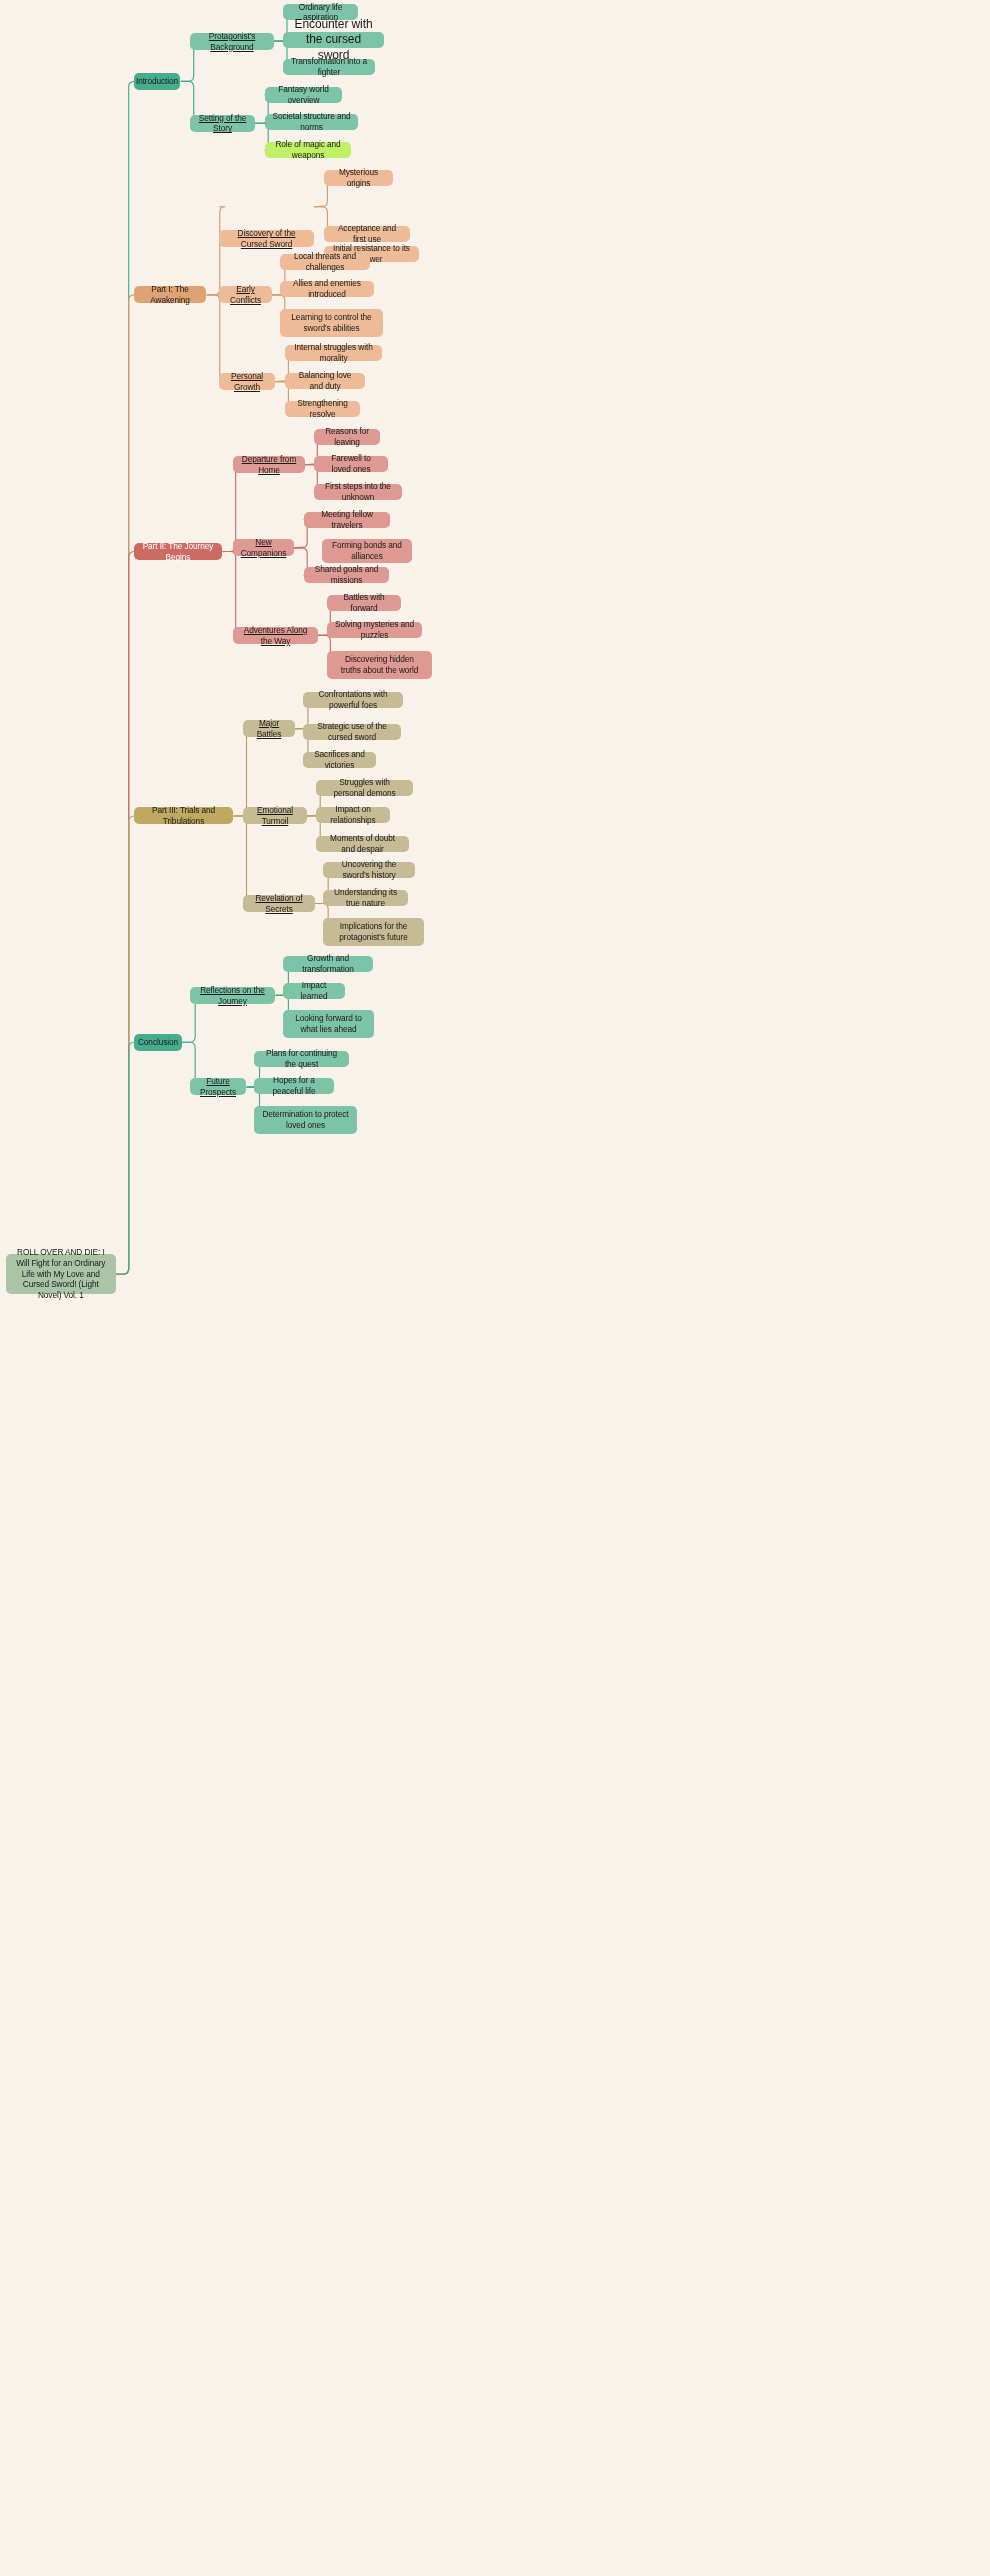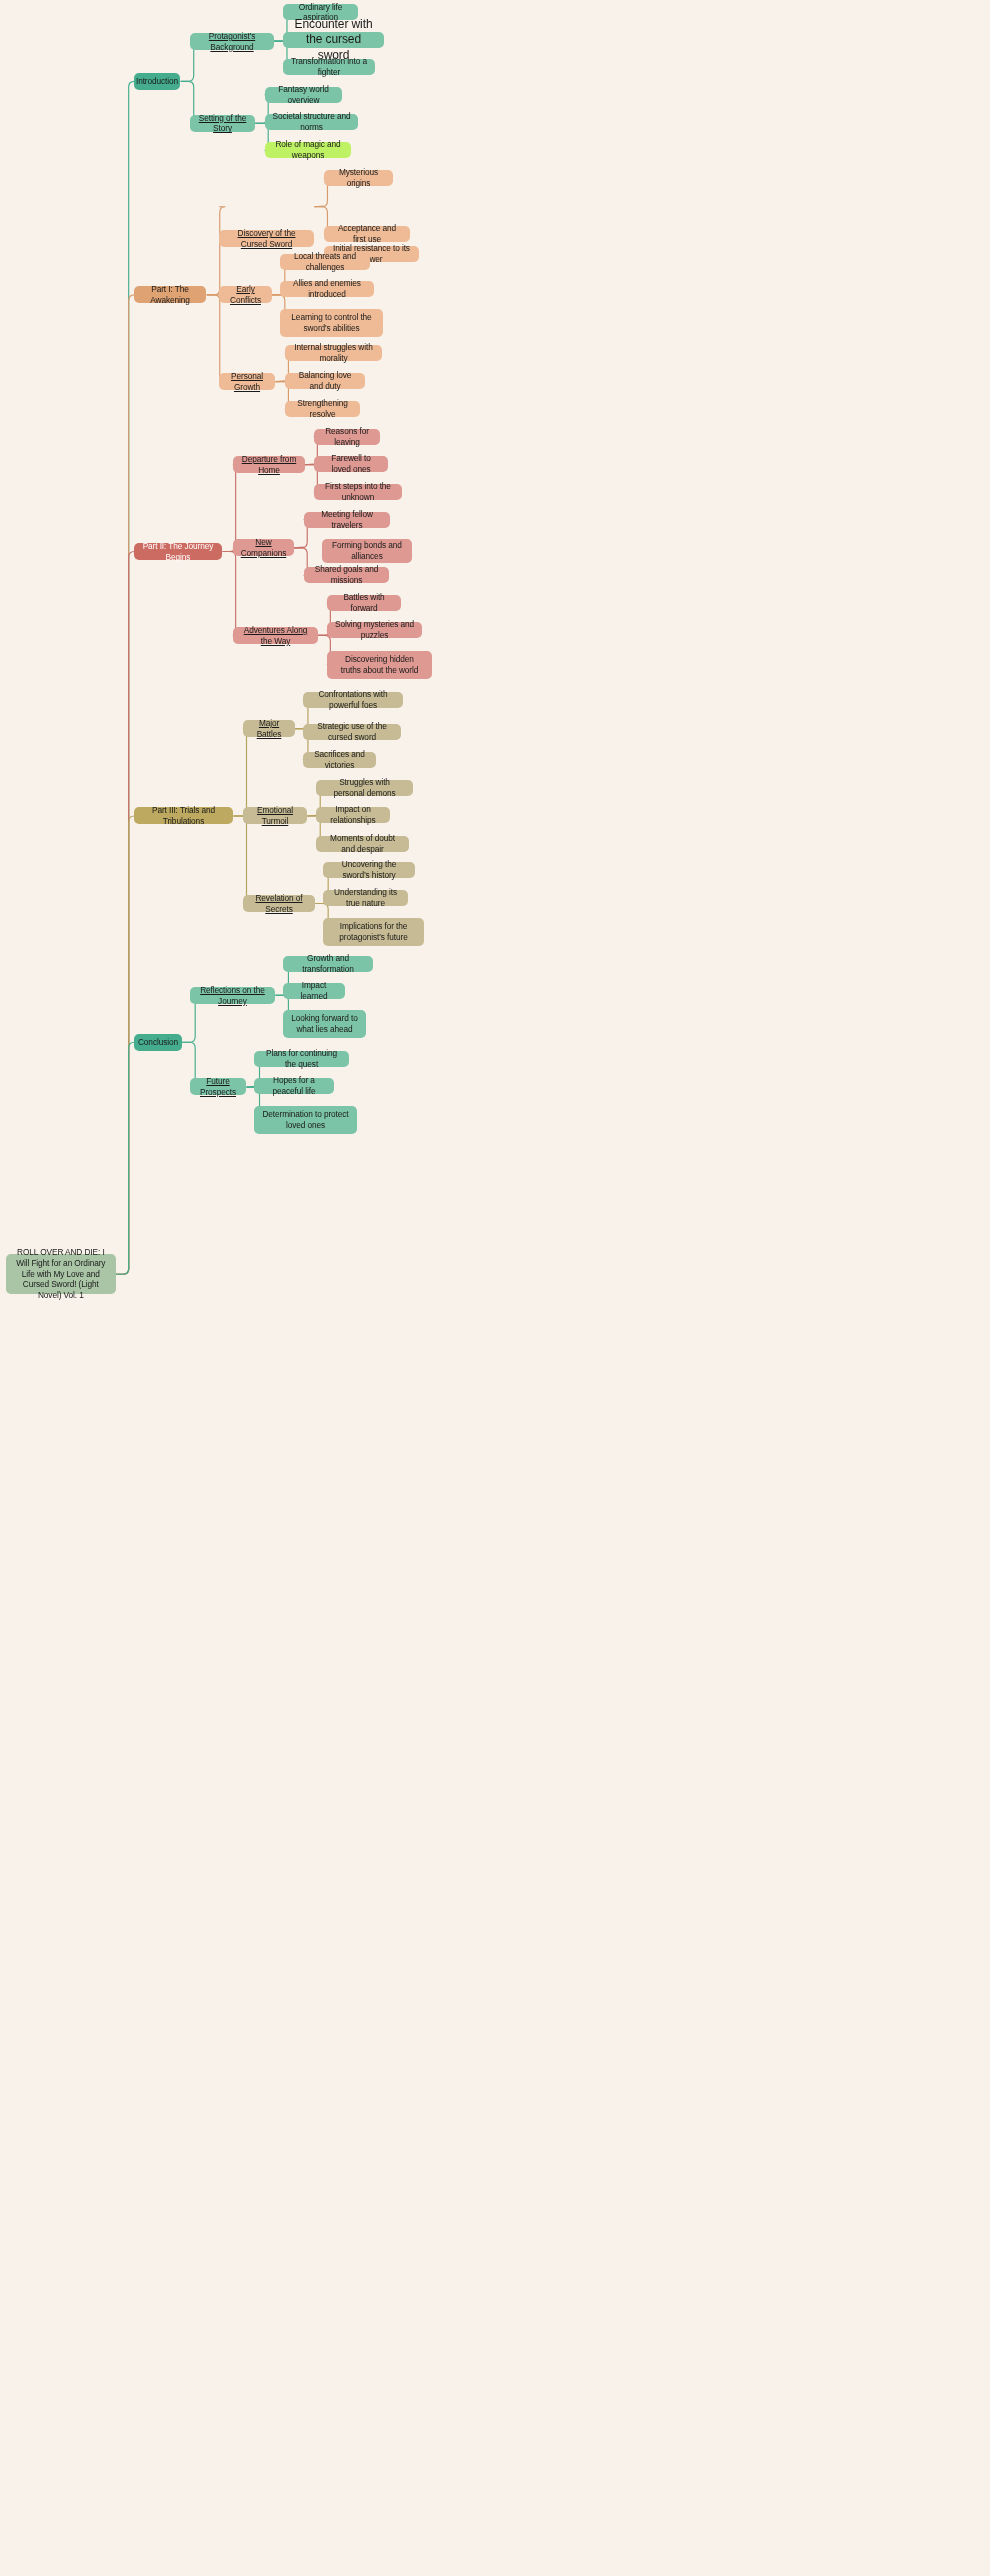--- a/index.html
+++ b/index.html
@@ -247,21 +247,21 @@
       </div>
       <div class="node n-l2" style="left: 190px; top: 987px; width: 85px; height: 17.3px; background: rgb(124, 196, 168); color: rgb(26, 26, 26); font-size: 8.3px;">
         <span>Reflections on the Journey</span>
       </div>
       <div class="node n-l3" style="left: 283px; top: 956px; width: 90px; height: 16px; background: rgb(124, 196, 168); color: rgb(26, 26, 26); font-size: 8.3px;">
         <span>Growth and transformation</span>
       </div>
       <div class="node n-l3" style="left: 283px; top: 983px; width: 62px; height: 16px; background: rgb(124, 196, 168); color: rgb(26, 26, 26); font-size: 8.3px;">
         <span>Impact learned</span>
       </div>
-      <div class="node n-l3" style="left: 283px; top: 1010px; width: 83px; height: 27.5px; background: rgb(124, 196, 168); color: rgb(26, 26, 26); font-size: 8.3px;">
+      <div class="node n-l3" style="left: 283px; top: 1010px; width: 91px; height: 27.5px; background: rgb(124, 196, 168); color: rgb(26, 26, 26); font-size: 8.3px;">
         <span>Looking forward to what lies ahead</span>
       </div>
       <div class="node n-l2" style="left: 190px; top: 1078px; width: 56px; height: 17.3px; background: rgb(124, 196, 168); color: rgb(26, 26, 26); font-size: 8.3px;">
         <span>Future Prospects</span>
       </div>
       <div class="node n-l3" style="left: 254px; top: 1051px; width: 95px; height: 16px; background: rgb(124, 196, 168); color: rgb(26, 26, 26); font-size: 8.3px;">
         <span>Plans for continuing the quest</span>
       </div>
       <div class="node n-l3" style="left: 254px; top: 1078px; width: 80px; height: 16px; background: rgb(124, 196, 168); color: rgb(26, 26, 26); font-size: 8.3px;">
         <span>Hopes for a peaceful life</span>

